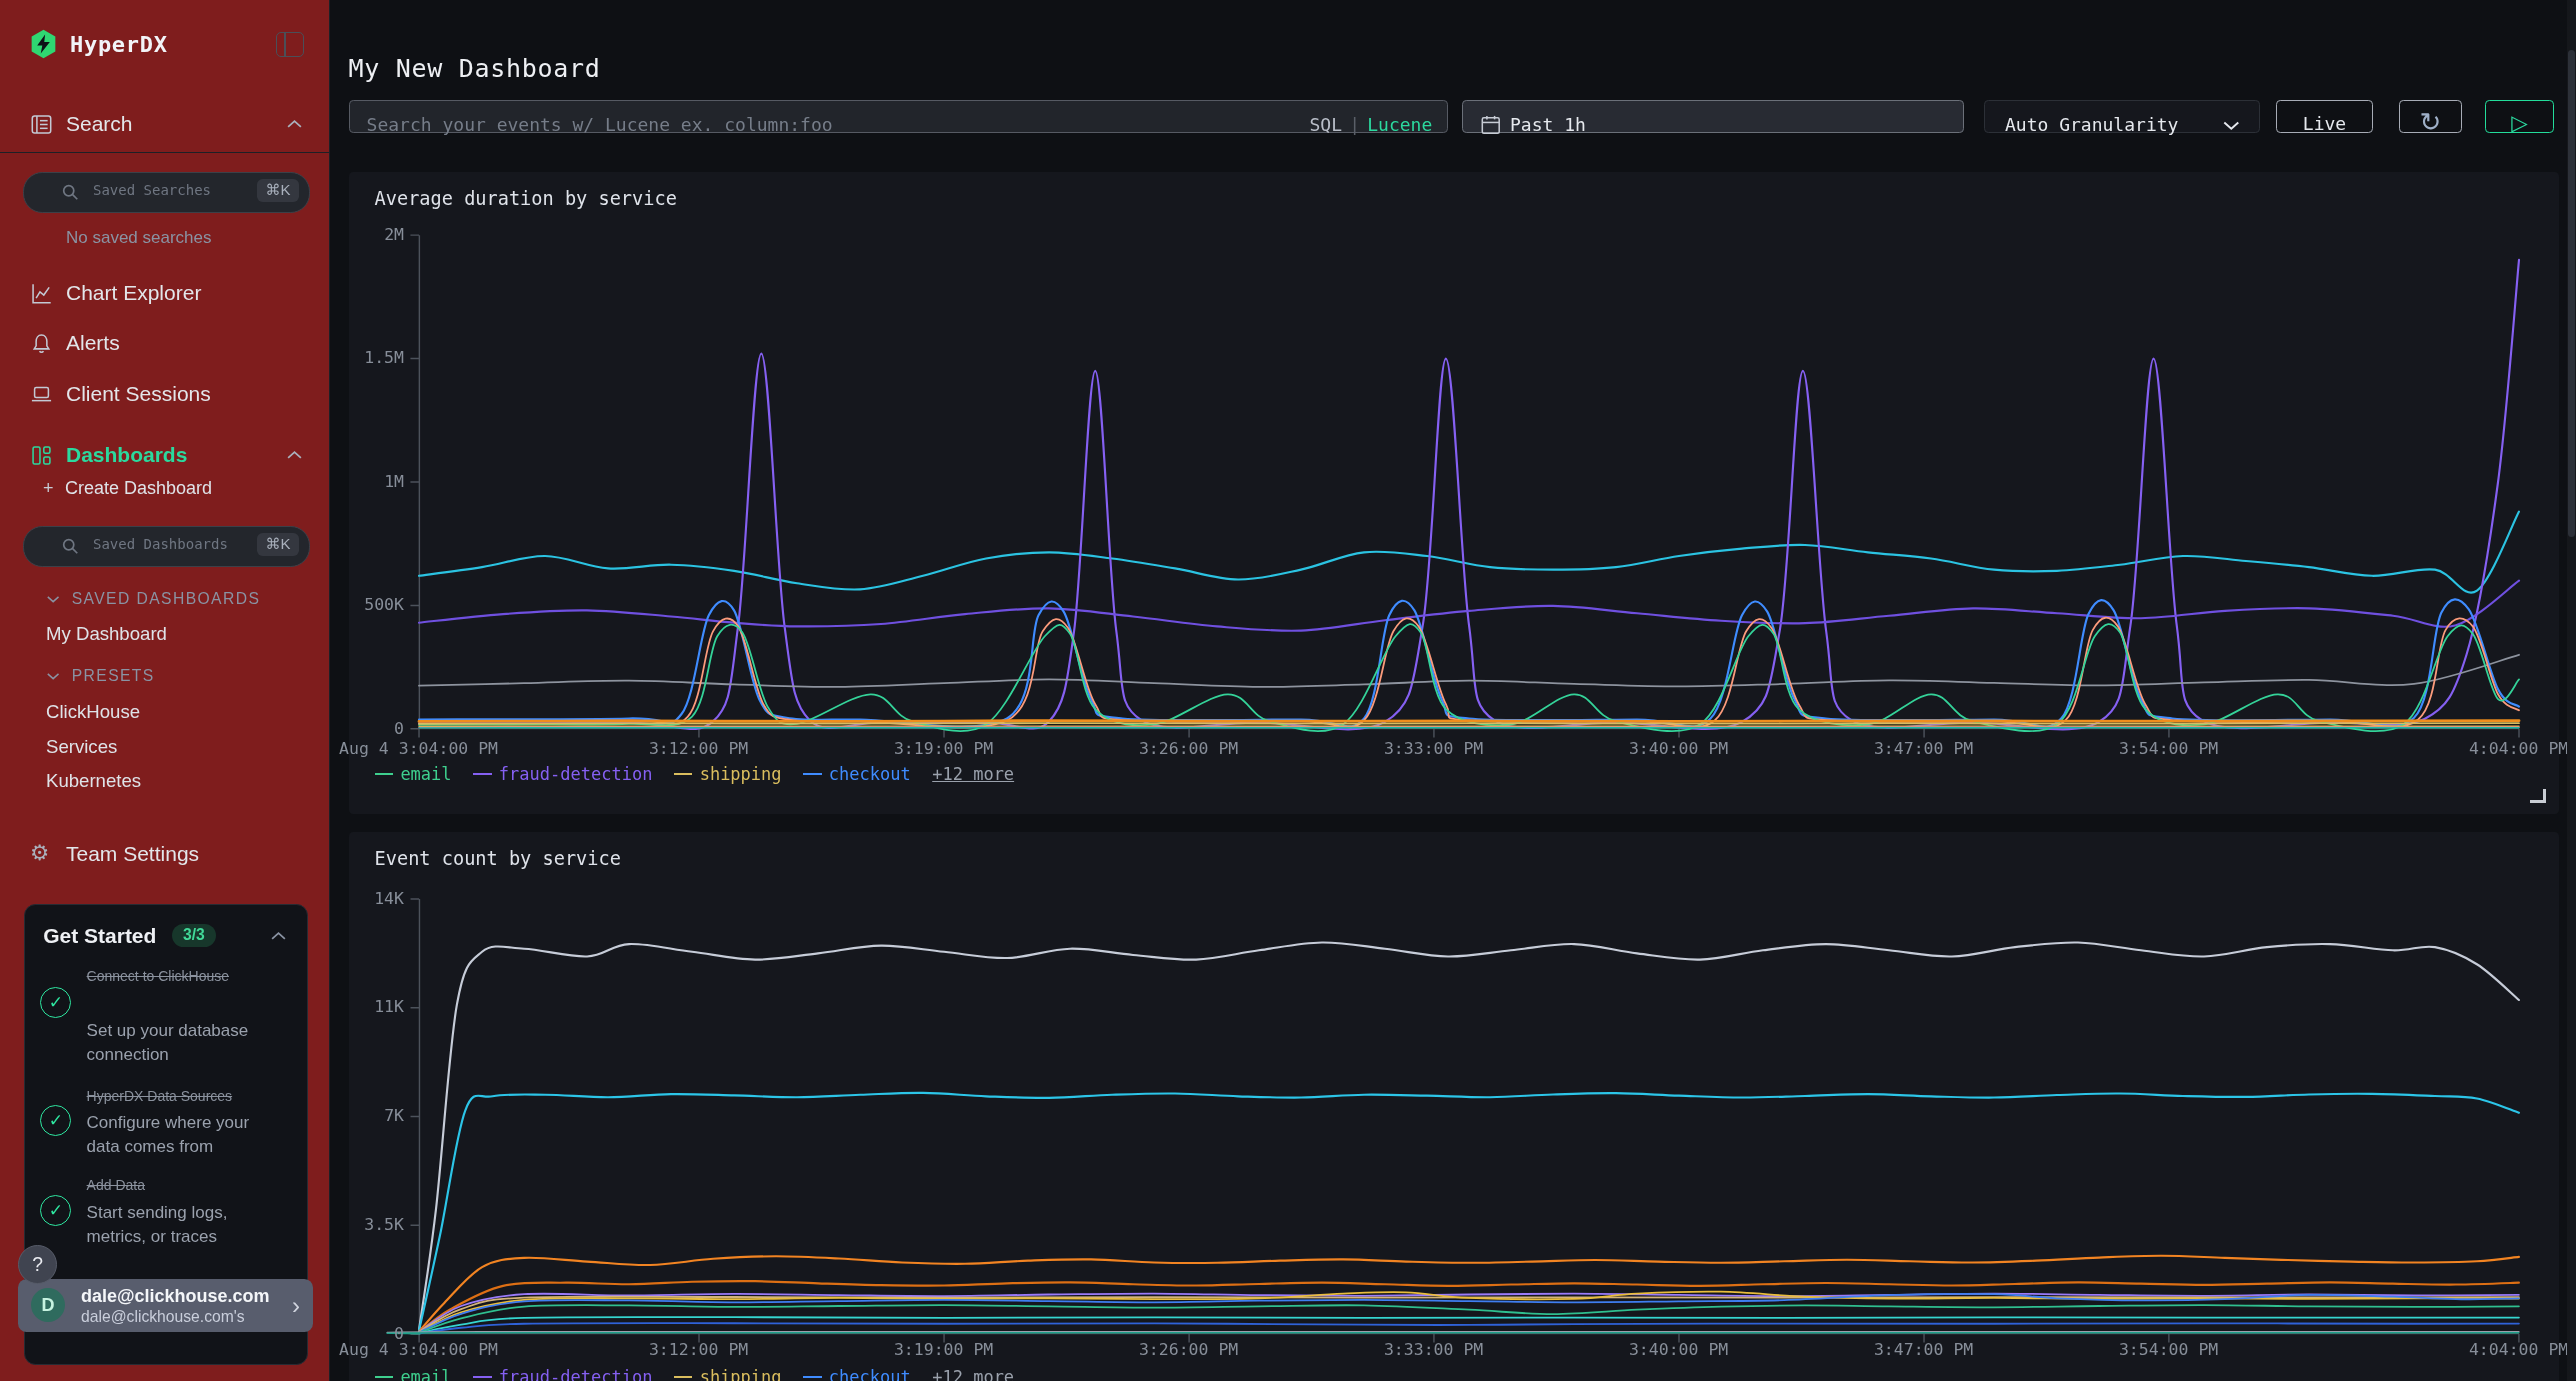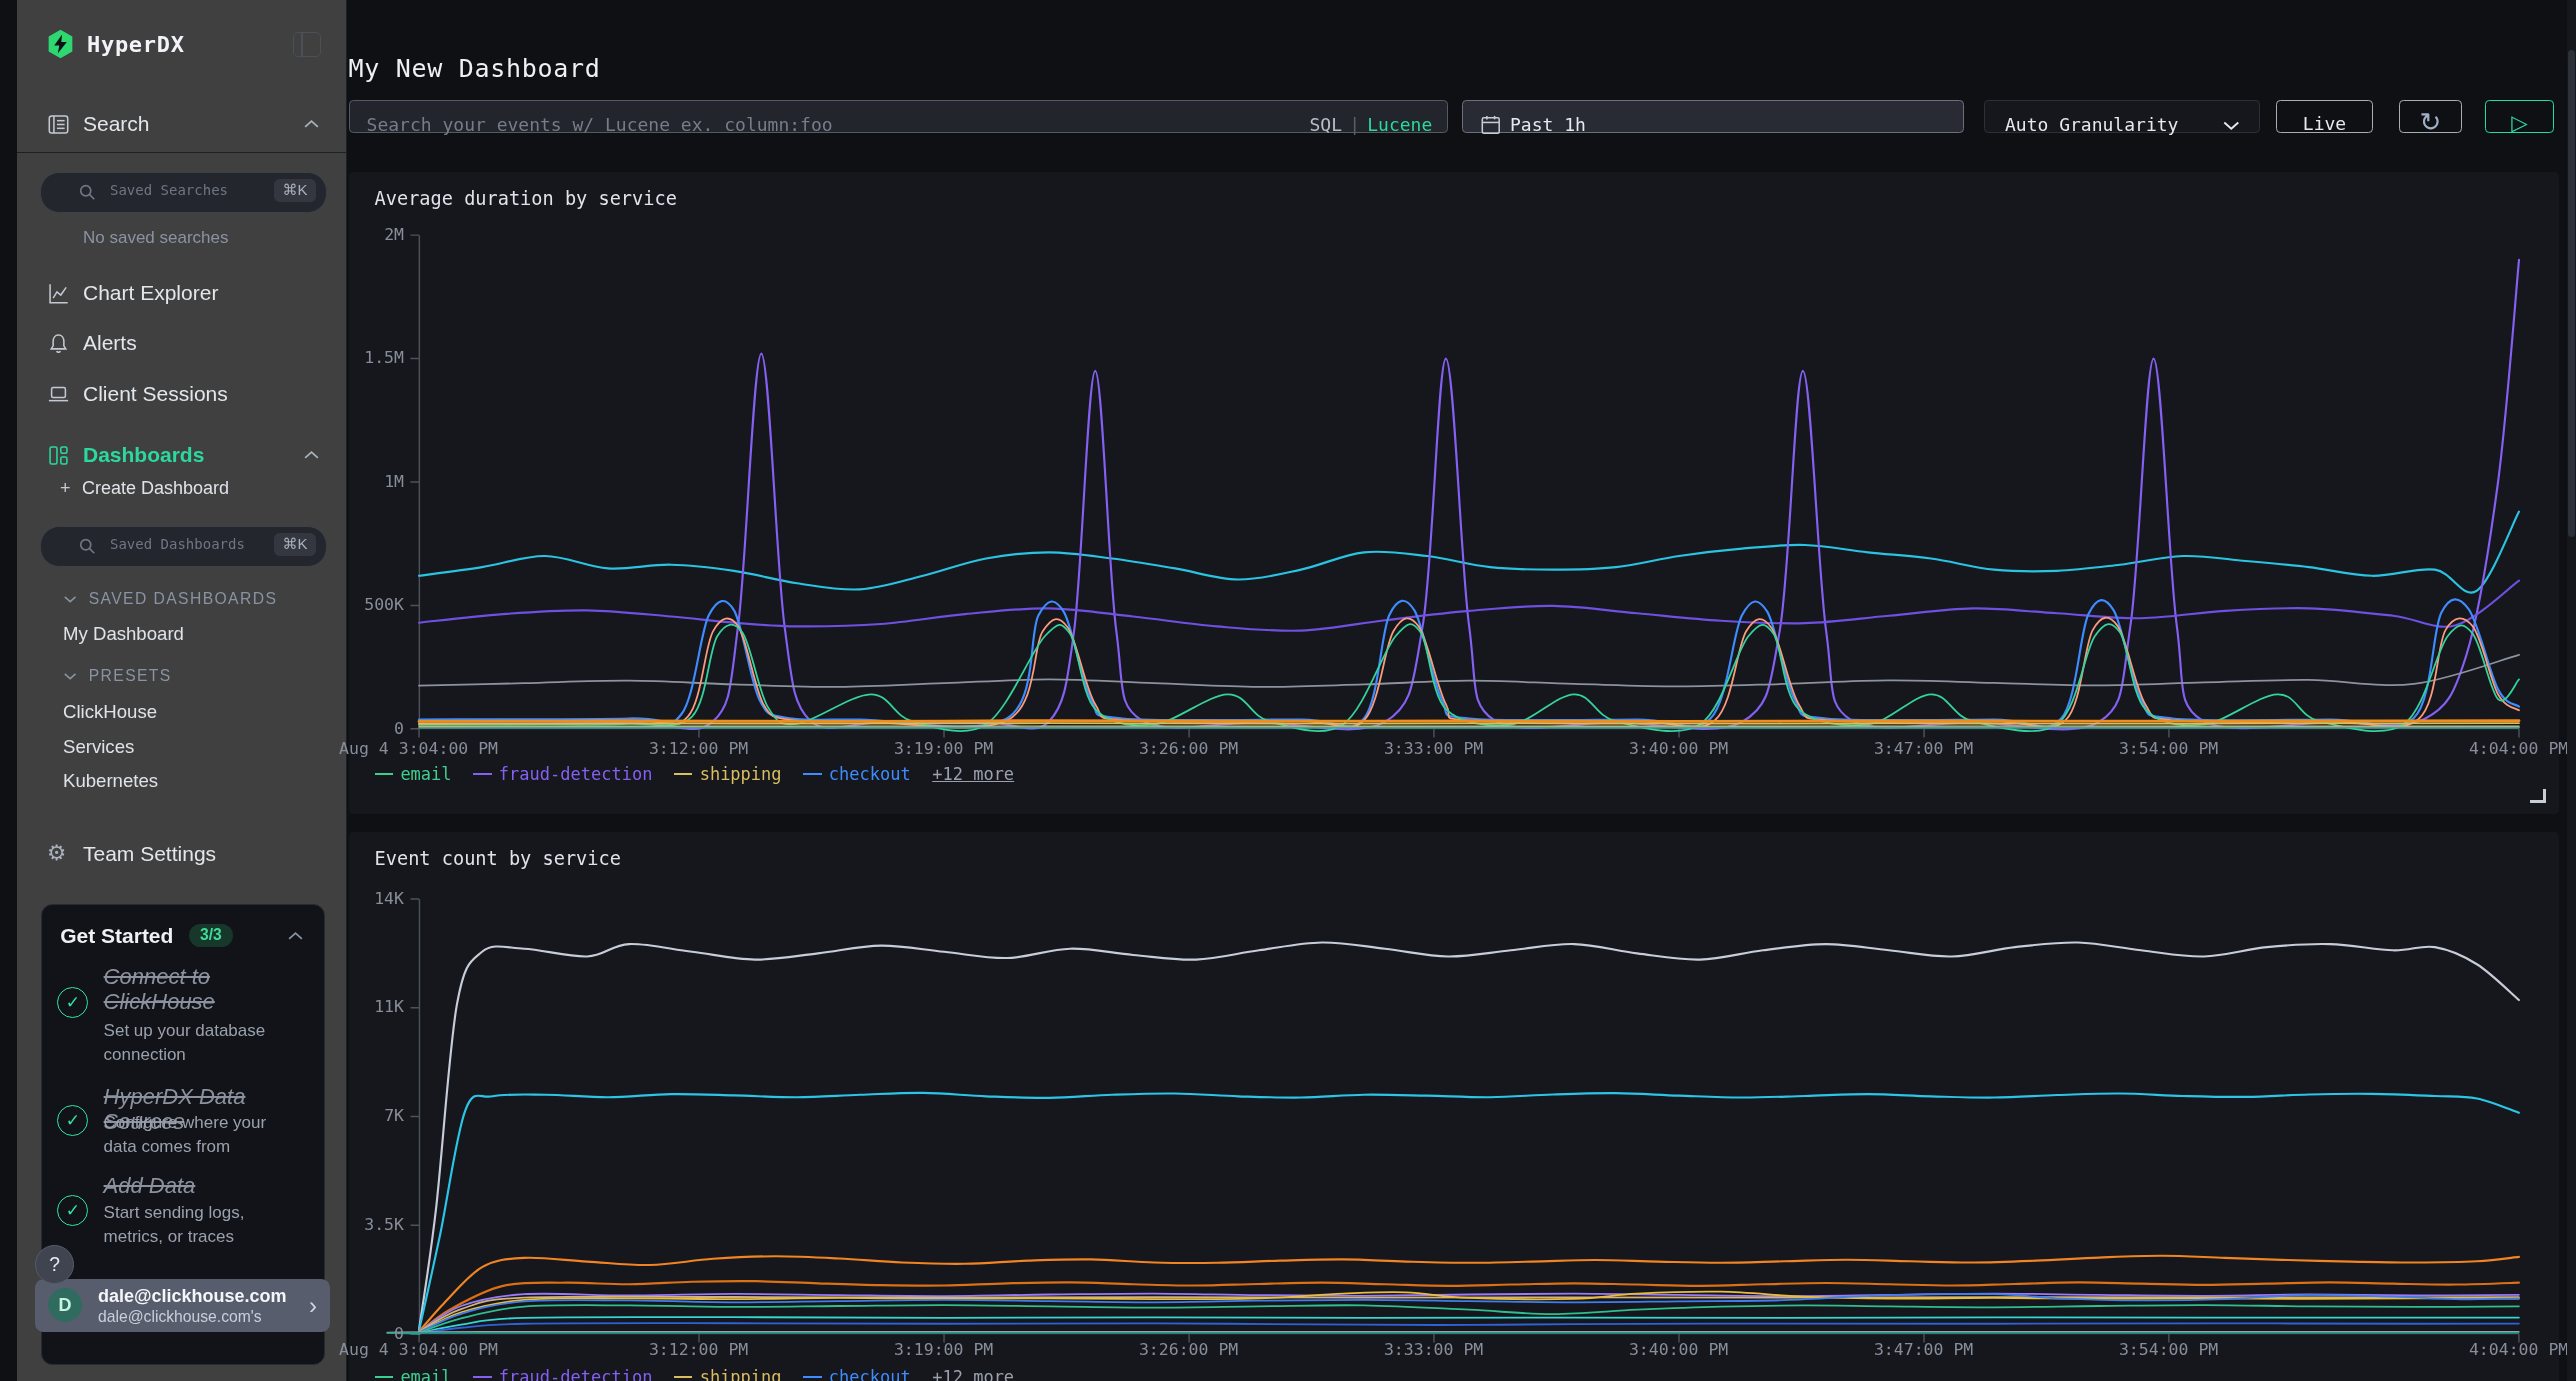--- a/index.html
+++ b/index.html
@@ -1,21 +1,21 @@
 <!DOCTYPE html>
 <html style="font-size:11.4px"><head>
 <meta charset="utf-8">
 <style>
   html,body{margin:0;padding:0;background:#0b0d10;}
   #screen{position:relative;width:2576px;height:1381px;background:#0e1014;overflow:hidden;
           font-family:"Liberation Sans",sans-serif;color:#dfe3ea;}
   .mono{font-family:"DejaVu Sans Mono",monospace;}
 
   
-  #sidebar{position:absolute;left:17px;top:0;width:329px;height:1381px;background:#404040;border-right:0.7px solid #1d2026;}
+  #sidebar{position:absolute;left:0;top:0;width:329px;height:1381px;background:#7f1d1d;border-right:0.7px solid #1d2026;}
   .logo-row{position:absolute;left:30px;top:29px;display:flex;align-items:center;gap:13px;}
   .logo-text{font-family:"DejaVu Sans Mono",monospace;font-weight:bold;font-size:22px;color:#f2f4f8;letter-spacing:0.7px;}
   .collapse-btn{position:absolute;left:276px;top:31.5px;width:26px;height:23px;border:1.4px solid #4a4f58;border-radius:5px;}
   .collapse-btn::after{content:"";position:absolute;left:7.2px;top:0;bottom:0;width:1.4px;background:#4a4f58;}
   .nav-item{position:absolute;left:0;width:329px;height:34px;}
   .nav-item .ic{position:absolute;left:30px;top:4.3px;}
   .nav-item .lbl{position:absolute;left:66px;top:2.9px;font-size:21px;color:#e3e6ea;}
   .nav-item .chev{position:absolute;right:26px;top:10px;}
   .divider{position:absolute;left:0;width:329px;height:0.7px;background:#1d2026;}
   .pill{position:absolute;left:23px;width:285px;height:39px;background:#23262c;border:0.7px solid #3c4048;border-radius:19.3px;}
@@ -26,21 +26,21 @@
   .group-hdr{position:absolute;left:46px;font-size:15.7px;color:#8a93a3;letter-spacing:1.4px;display:flex;align-items:center;gap:11.4px;}
   .create-dash{position:absolute;left:43px;font-size:18px;color:#dfe3e8;}
   .create-dash .plus{margin-right:11.4px;color:#c6cbd4;}
 
   
   #getstarted{position:absolute;left:23.6px;top:904px;width:282px;height:459px;background:#111318;border:0.7px solid #272b33;border-radius:11.4px;}
   .gs-title{position:absolute;left:18.6px;top:18.6px;font-size:21px;font-weight:bold;color:#eef0f4;}
   .gs-badge{position:absolute;left:147px;top:18.6px;background:#17372b;color:#41d998;border-radius:13px;padding:2.9px 11.4px;font-size:15.7px;font-weight:bold;}
   .gs-chev{position:absolute;right:20px;top:26px;}
   .task-check{position:absolute;left:15.7px;width:29px;height:29px;border:1.4px solid #2ee6a0;border-radius:50%;color:#2ee6a0;font-size:17px;text-align:center;line-height:29px;}
-  .task-title{position:absolute;left:62px;width:193px;font-size:22px;line-height:25px;color:#8b929e;text-decoration:line-through;font-style:italic;}
+  .task-title{position:absolute;left:62px;width:193px;font-size:14px;line-height:25px;color:#8b929e;text-decoration:line-through;}
   .task-desc{position:absolute;left:62px;width:200px;font-size:17px;line-height:23.6px;color:#9aa1ad;}
   #help-fab{position:absolute;left:18px;top:1245px;width:37px;height:37px;border-radius:50%;background:#404450;border:0.7px solid #565b68;color:#e9ebf0;font-size:19.3px;text-align:center;line-height:37px;z-index:5;}
   #user-chip{position:absolute;left:18px;top:1279px;width:295px;height:53px;border-radius:8.6px;background:#585d6d;z-index:4;}
   .avatar{position:absolute;left:13px;top:9.3px;width:34px;height:34px;border-radius:50%;background:#2f6b5e;color:#c6f3e0;font-size:18px;font-weight:bold;text-align:center;line-height:34px;}
   .u-email{position:absolute;left:63px;top:7.2px;font-size:18px;font-weight:bold;color:#f4f6f9;}
   .u-team{position:absolute;left:63px;top:29px;font-size:15.7px;color:#c9cedb;}
   .u-chev{position:absolute;right:13px;top:13px;font-size:24px;color:#d0d4de;}
 
   
   #main{position:absolute;left:330px;top:0;width:2246px;height:1381px;}

